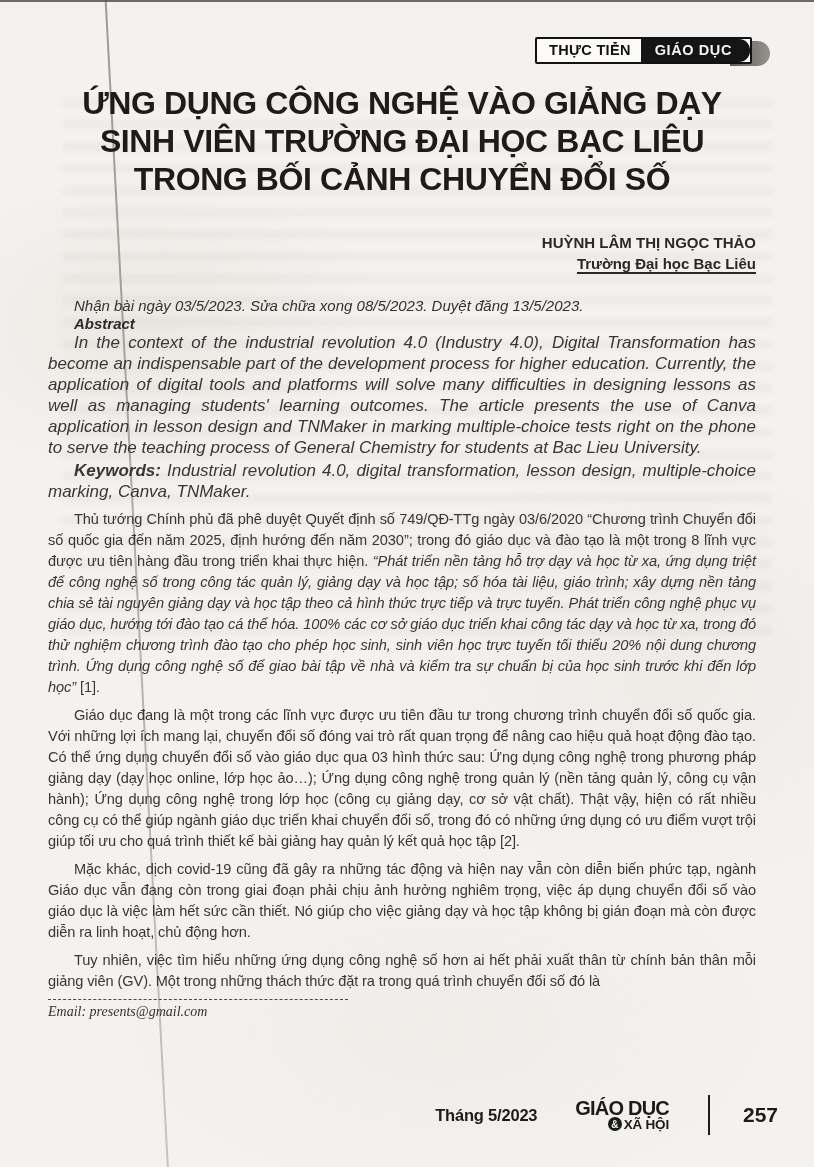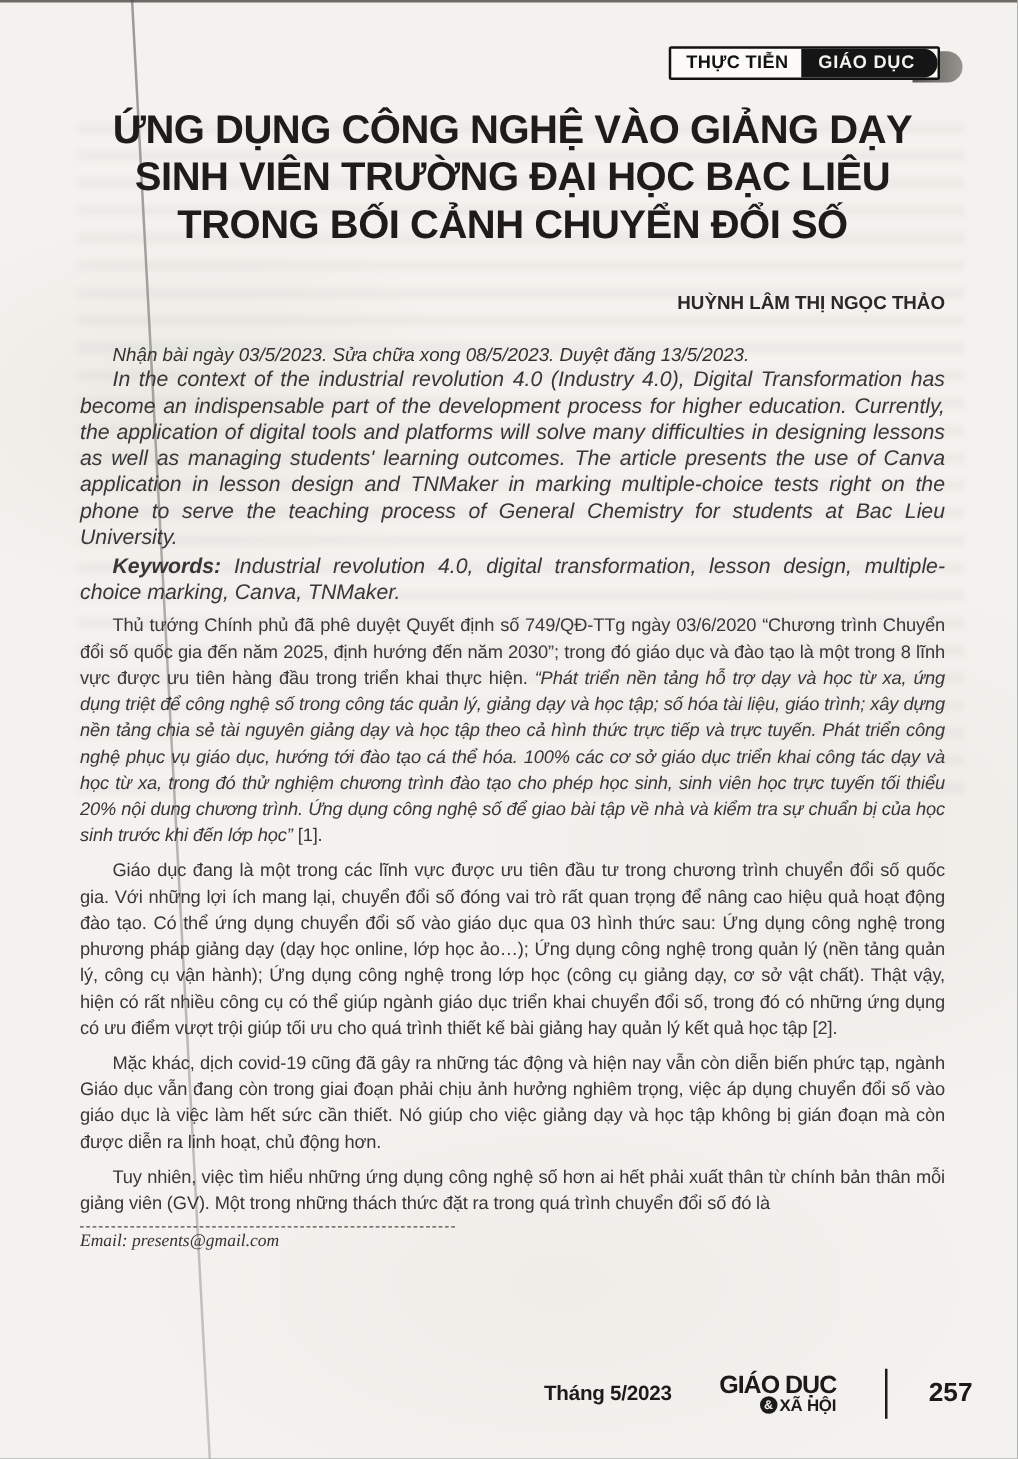--- a/index.html
+++ b/index.html
@@ -23,21 +23,21 @@
   
   .badge { position:absolute; top:37px; right:62px; height:27px; }
   .badge-tail { position:absolute; right:-18px; top:4px; width:40px; height:25px;
     background:linear-gradient(to right, #5a5955, #96948f); border-radius:0 18px 18px 0; }
   .badge-main { position:relative; display:flex; align-items:stretch; border:2px solid #121212;
     background:#fcfbf8; border-radius:2px; z-index:1; }
   .badge-left { padding:3px 10px 4px 12px; font-weight:bold; font-size:14.5px; color:#121212; letter-spacing:.3px; white-space:nowrap; }
   .badge-right { background:#151515; color:#f4f3ef; padding:3px 18px 4px 14px; font-weight:bold;
     font-size:14.5px; letter-spacing:.6px; border-radius:0 11px 11px 0; white-space:nowrap; }
 
-  .content { position:absolute; inset:0; padding:84px 58px 0 64px; box-sizing:border-box; }
+  .content { position:absolute; inset:0; padding:84px 58px 0 48px; box-sizing:border-box; }
 
   .title { text-align:center; font-weight:bold; font-size:32px; line-height:38px;
     color:#1d1c1a; letter-spacing:-0.4px; }
 
   .author { margin-top:34px; text-align:right; font-weight:bold; font-size:15px; line-height:21px; color:#2a2927; }
   .author-affil { text-decoration:underline; text-decoration-thickness:2px; text-underline-offset:3px; }
 
   .dates { margin-top:23px; font-style:italic; font-size:15px; text-indent:26px; color:#33322f; }
   .abs-head { font-weight:bold; font-style:italic; font-size:15px; text-indent:26px; margin-top:1px; color:#2c2b29; }
   .abs-body, .keywords { font-style:italic; font-size:17px; line-height:21px; text-align:justify; text-indent:26px; }
@@ -81,24 +81,26 @@
   <div class="content">
 
     <div class="title">
       <div>ỨNG DỤNG CÔNG NGHỆ VÀO GIẢNG DẠY</div>
       <div>SINH VIÊN TRƯỜNG ĐẠI HỌC BẠC LIÊU</div>
       <div>TRONG BỐI CẢNH CHUYỂN ĐỔI SỐ</div>
     </div>
 
     <div class="author">
       <div>HUỲNH LÂM THỊ NGỌC THẢO</div>
+      <div><span class="author-affil">Trường Đại học Bạc Liêu</span></div>
     </div>
 
     <div class="dates">Nhận bài ngày 03/5/2023. Sửa chữa xong 08/5/2023. Duyệt đăng 13/5/2023.</div>
 
+    <div class="abs-head">Abstract</div>
     <div class="abs-body">In the context of the industrial revolution 4.0 (Industry 4.0), Digital Transformation has become an indispensable part of the development process for higher education. Currently, the application of digital tools and platforms will solve many difficulties in designing lessons as well as managing students' learning outcomes. The article presents the use of Canva application in lesson design and TNMaker in marking multiple-choice tests right on the phone to serve the teaching process of General Chemistry for students at Bac Lieu University.</div>
     <div class="keywords"><span class="kw-label">Keywords:</span><span> Industrial revolution 4.0, digital transformation, lesson design, multiple-choice marking, Canva, TNMaker.</span></div>
 
 
     <div class="para"><span>Thủ tướng Chính phủ đã phê duyệt Quyết định số 749/QĐ-TTg ngày 03/6/2020 “Chương trình Chuyển đổi số quốc gia đến năm 2025, định hướng đến năm 2030”; trong đó giáo dục và đào tạo là một trong 8 lĩnh vực được ưu tiên hàng đầu trong triển khai thực hiện. </span><span class="q-italic">“Phát triển nền tảng hỗ trợ dạy và học từ xa, ứng dụng triệt để công nghệ số trong công tác quản lý, giảng dạy và học tập; số hóa tài liệu, giáo trình; xây dựng nền tảng chia sẻ tài nguyên giảng dạy và học tập theo cả hình thức trực tiếp và trực tuyến. Phát triển công nghệ phục vụ giáo dục, hướng tới đào tạo cá thể hóa. 100% các cơ sở giáo dục triển khai công tác dạy và học từ xa, trong đó thử nghiệm chương trình đào tạo cho phép học sinh, sinh viên học trực tuyến tối thiểu 20% nội dung chương trình. Ứng dụng công nghệ số để giao bài tập về nhà và kiểm tra sự chuẩn bị của học sinh trước khi đến lớp học”</span><span> [1].</span></div>
 
     <div class="para">Giáo dục đang là một trong các lĩnh vực được ưu tiên đầu tư trong chương trình chuyển đổi số quốc gia. Với những lợi ích mang lại, chuyển đổi số đóng vai trò rất quan trọng để nâng cao hiệu quả hoạt động đào tạo. Có thể ứng dụng chuyển đổi số vào giáo dục qua 03 hình thức sau: Ứng dụng công nghệ trong phương pháp giảng dạy (dạy học online, lớp học ảo…); Ứng dụng công nghệ trong quản lý (nền tảng quản lý, công cụ vận hành); Ứng dụng công nghệ trong lớp học (công cụ giảng dạy, cơ sở vật chất). Thật vậy, hiện có rất nhiều công cụ có thể giúp ngành giáo dục triển khai chuyển đổi số, trong đó có những ứng dụng có ưu điểm vượt trội giúp tối ưu cho quá trình thiết kế bài giảng hay quản lý kết quả học tập [2].</div>
 
     <div class="para">Mặc khác, dịch covid-19 cũng đã gây ra những tác động và hiện nay vẫn còn diễn biến phức tạp, ngành Giáo dục vẫn đang còn trong giai đoạn phải chịu ảnh hưởng nghiêm trọng, việc áp dụng chuyển đổi số vào giáo dục là việc làm hết sức cần thiết. Nó giúp cho việc giảng dạy và học tập không bị gián đoạn mà còn được diễn ra linh hoạt, chủ động hơn.</div>
 

